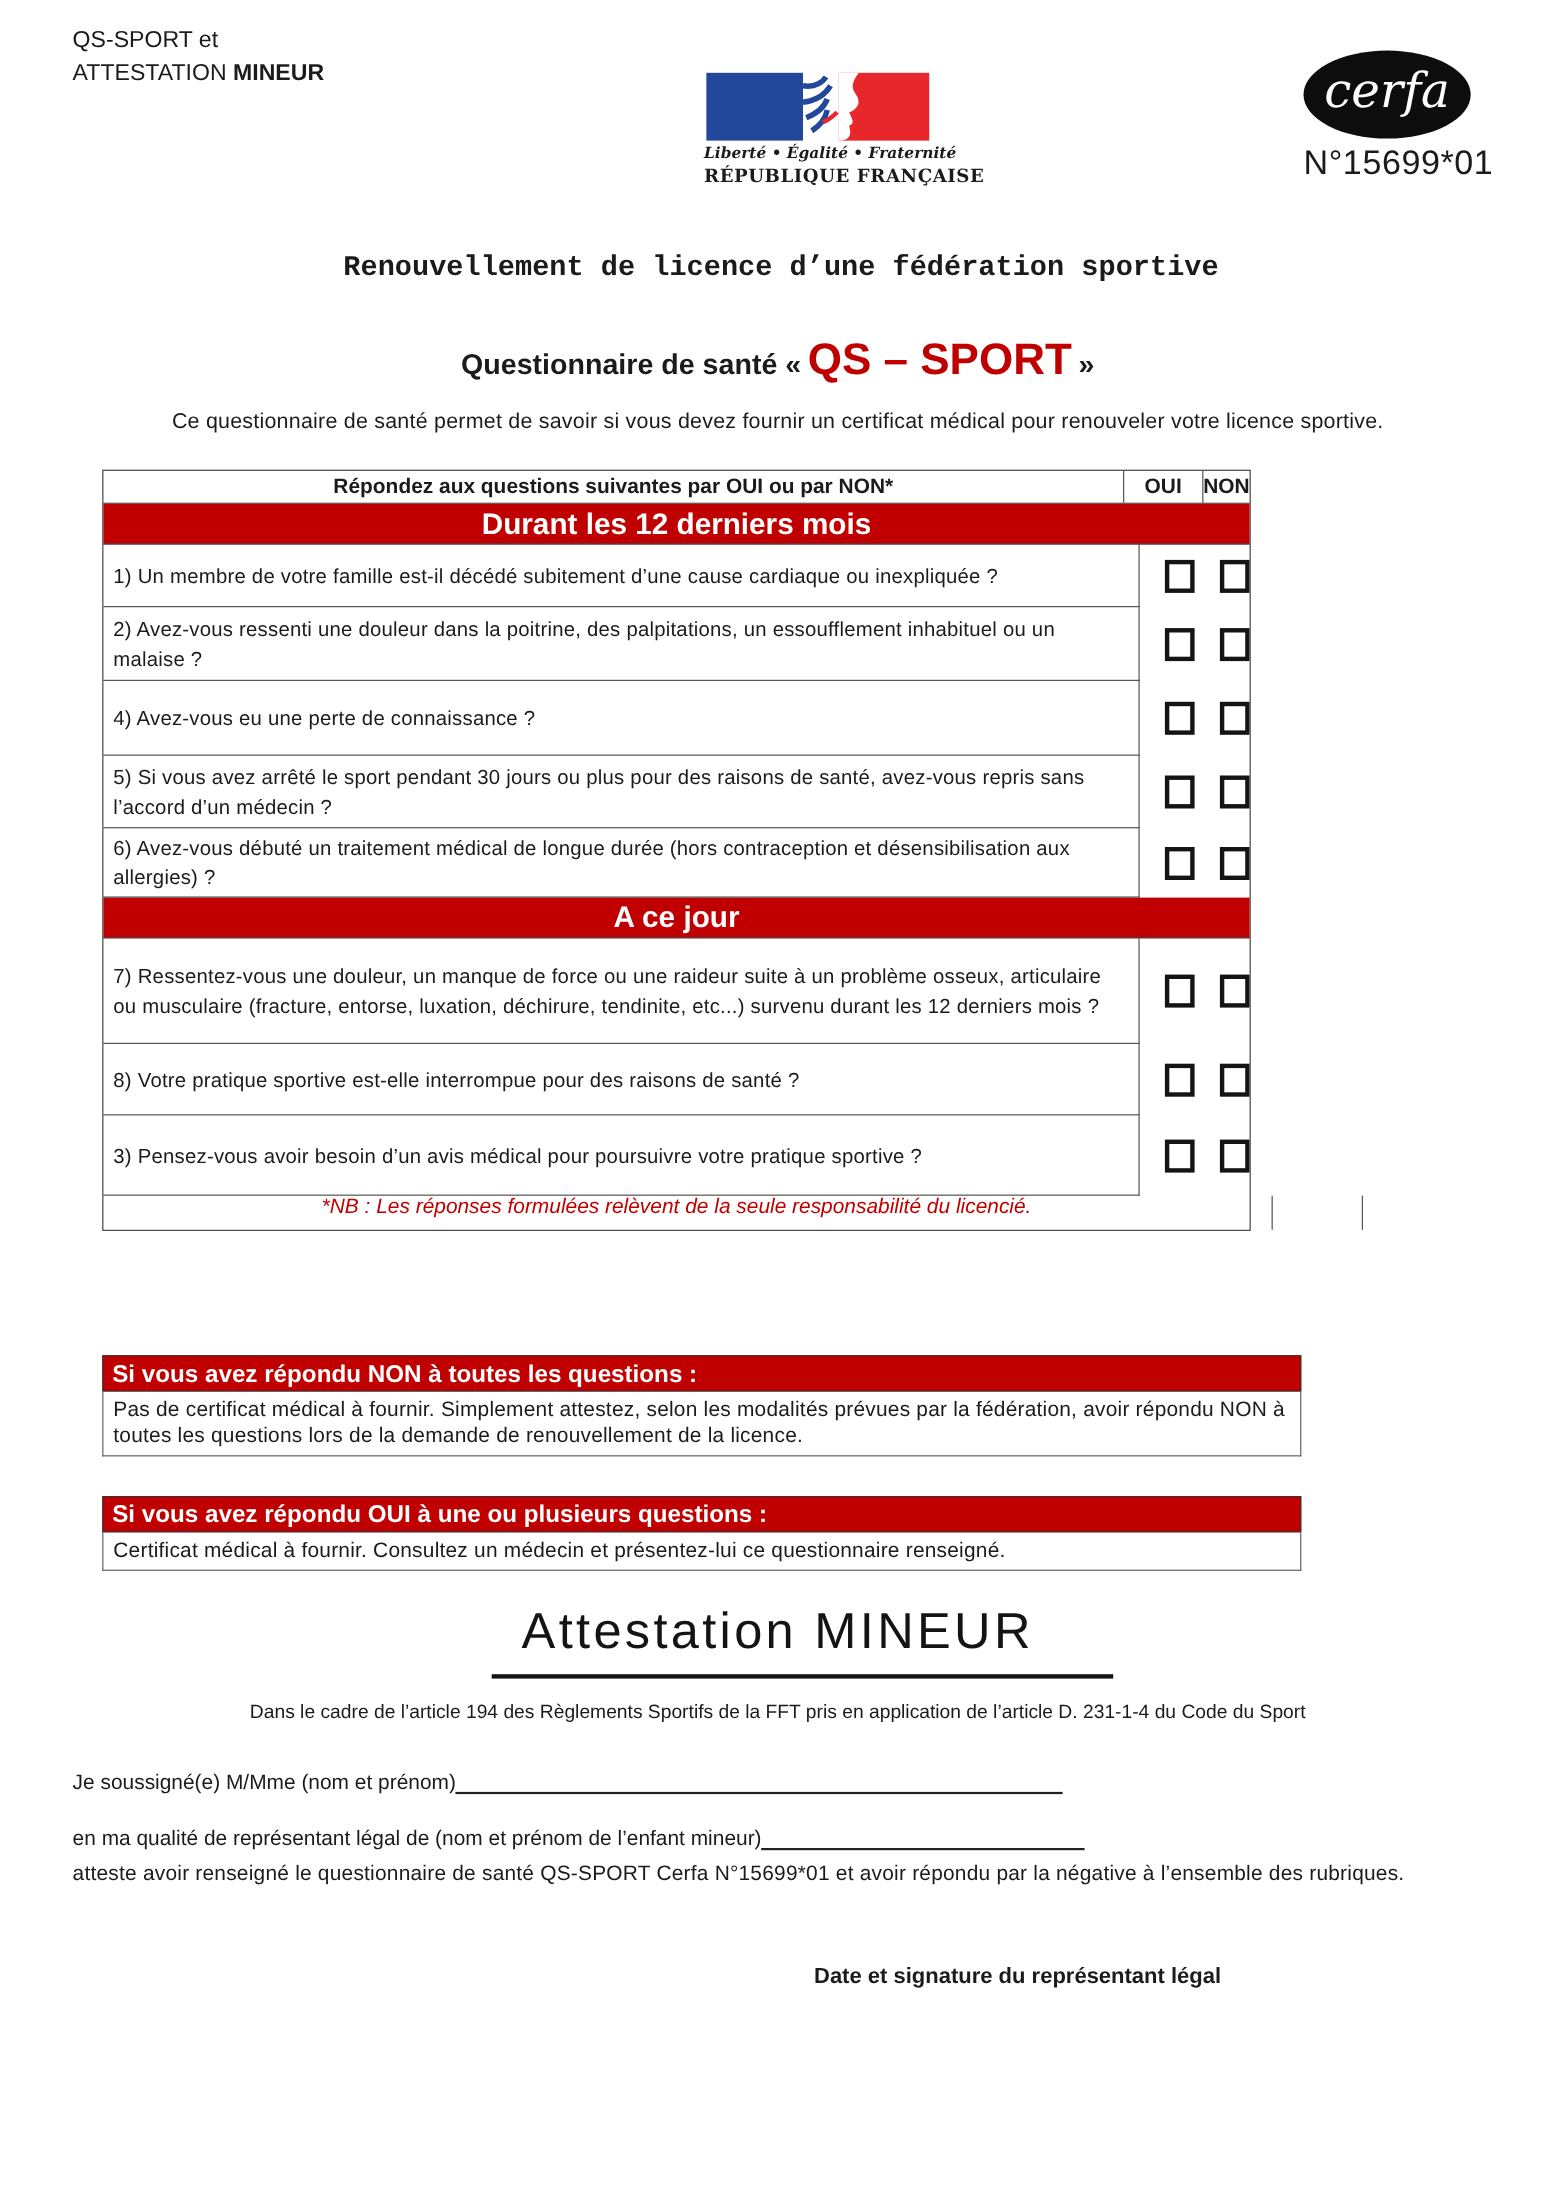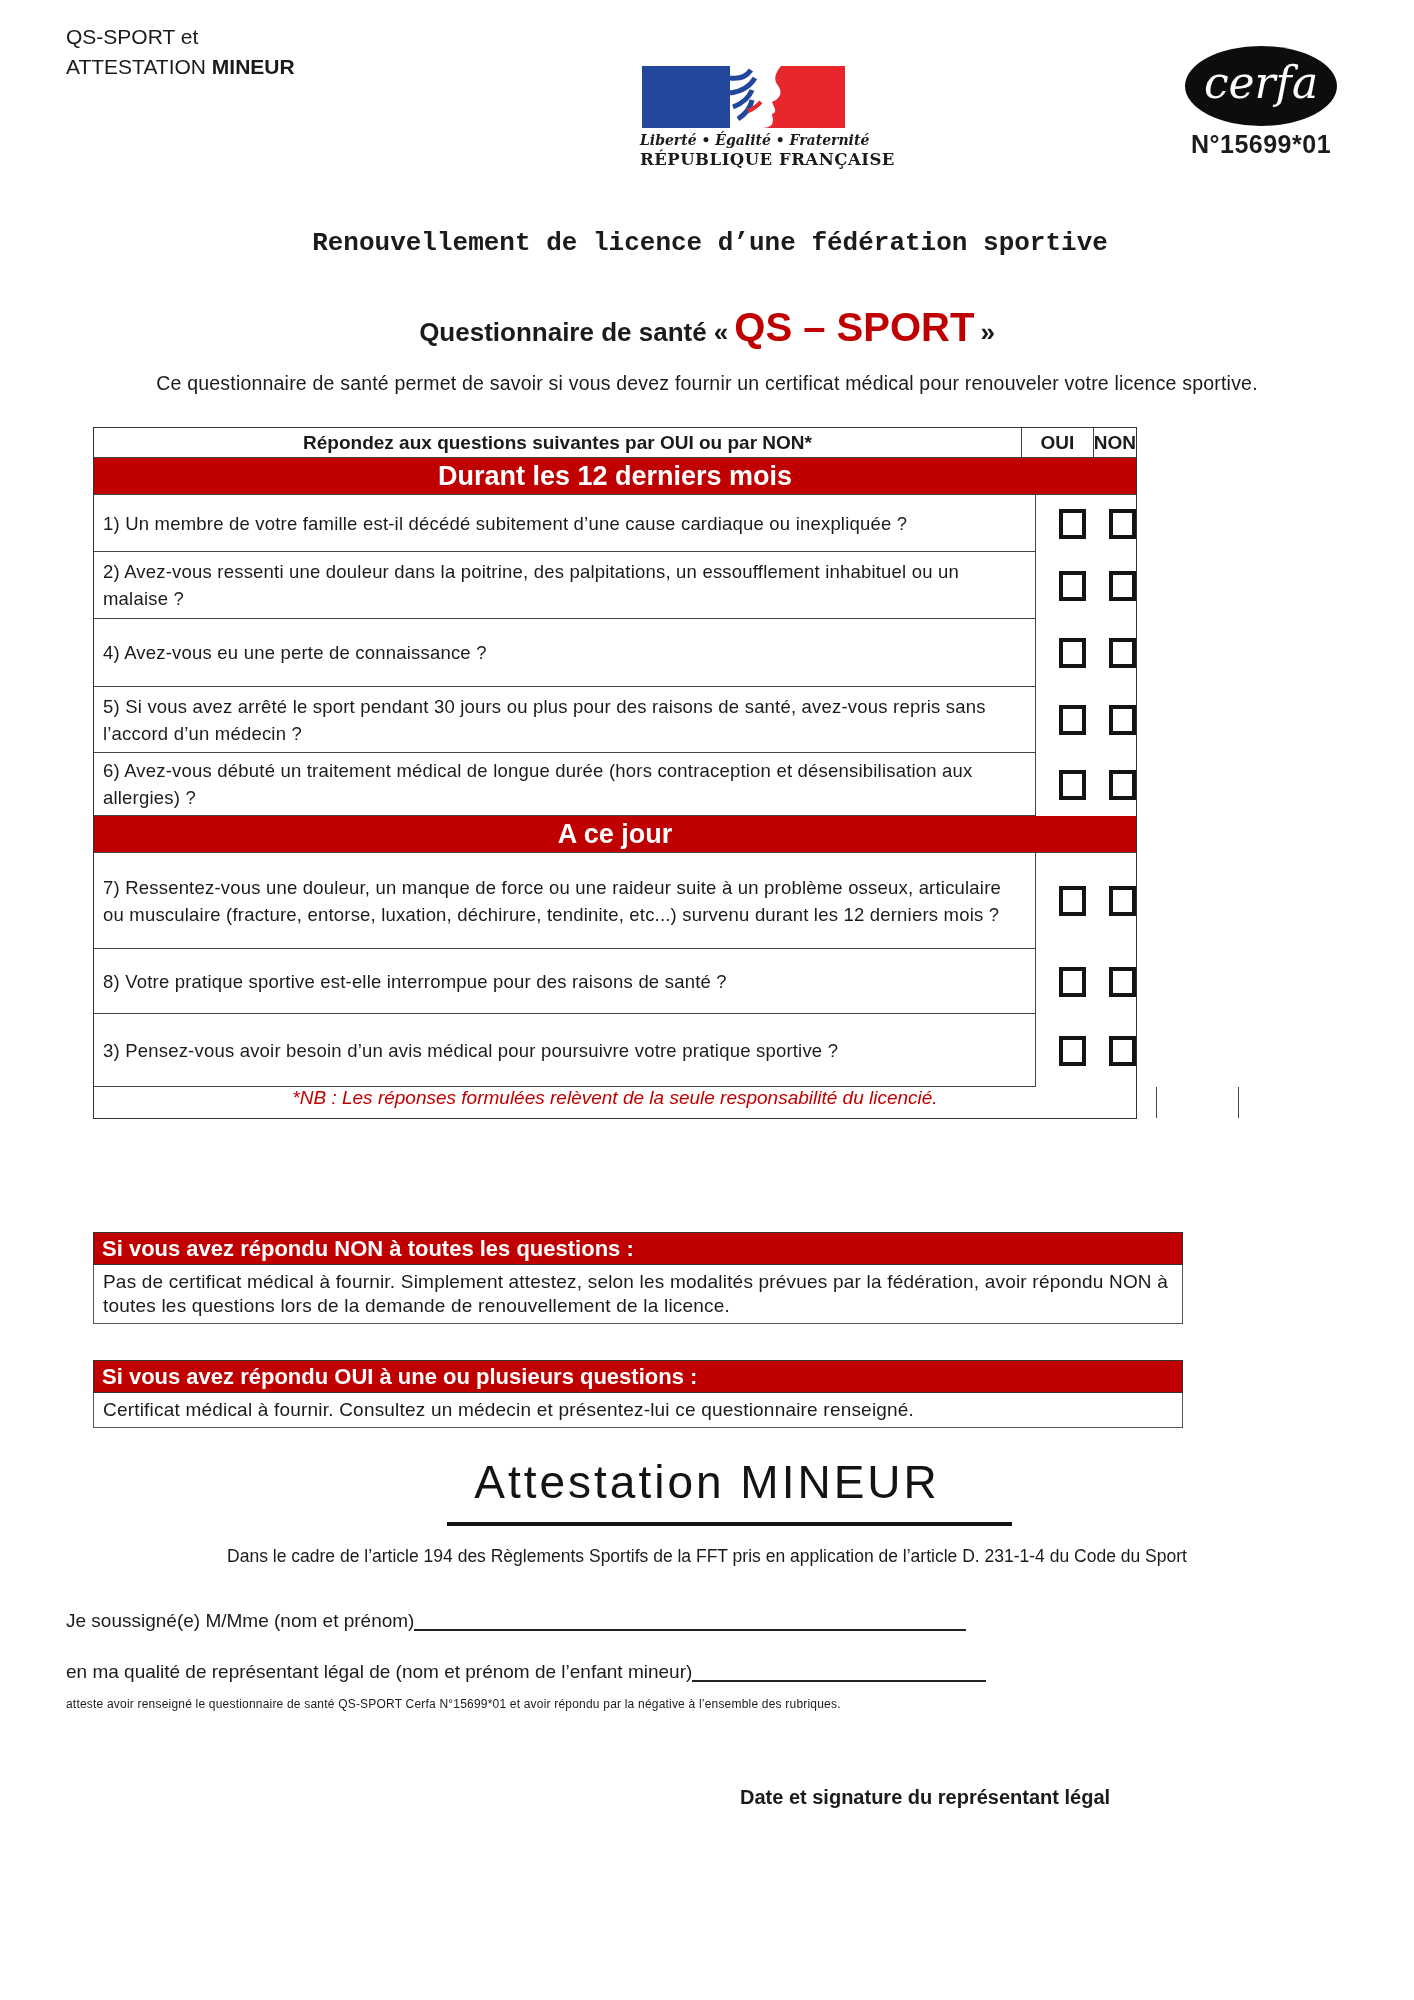--- a/index.html
+++ b/index.html
@@ -10,21 +10,21 @@
   
   .corner{ position:absolute; left:66px; top:22px; font-size:21px; line-height:30px; }
   .corner b{ font-weight:bold; }
   .marianne{ position:absolute; left:640px; top:66px; width:206px; text-align:center; }
   .marianne svg{ width:203px; height:62px; display:block; margin:0 auto; }
   .motto{ font-family:"DejaVu Serif", serif; font-style:italic; font-weight:bold; font-size:14px; margin-top:4px; white-space:nowrap; }
   .republique{ font-family:"DejaVu Serif", serif; font-weight:bold; font-size:16.5px; letter-spacing:.5px; margin-top:2px; white-space:nowrap; }
   .cerfa{ position:absolute; left:1185px; top:46px; width:152px; text-align:center; }
   .cerfa-ellipse{ width:152px; height:80px; background:#0d0d0d; border-radius:50%; display:flex; align-items:center; justify-content:center; }
   .cerfa-ellipse span{ color:#fff; font-family:"DejaVu Serif", serif; font-style:italic; font-size:44px; line-height:1; padding-bottom:6px; }
-  .cerfa-num{ font-size:25px; font-weight:bold; letter-spacing:.5px; margin-top:4px; white-space:nowrap; }
+  .cerfa-num{ font-size:31px; font-weight:normal; letter-spacing:.5px; margin-top:4px; white-space:nowrap; }
 
   
   .title-main{ position:absolute; left:3px; top:228px; width:100%; text-align:center; font-size:26px; font-weight:bold;font-family:Liberation Mono, monospace; }
   .title-sub{ position:absolute; left:0; top:305px; width:100%; display:flex; align-items:baseline; justify-content:center; font-weight:bold; }
   .title-sub .black{ font-size:26px; }
   .title-sub .red{ font-size:40px; color:var(--red); padding:0 6px; }
   .intro{ position:absolute; left:0; top:372px; width:100%; text-align:center; font-size:19.5px; letter-spacing:.2px; }
 
   
   .qtable{ position:absolute; left:93px; top:427px; width:1044px; border:1px solid #333; background:#fff; }
@@ -48,21 +48,21 @@
   .rbody{ border:1px solid #555; border-top:none; padding:5px 9px; font-size:19px; line-height:24px; letter-spacing:.2px; }
   .box-non{ top:1232px; } .box-oui{ top:1360px; }
 
   
   .att-title{ position:absolute; left:0; top:1455px; width:100%; text-align:center; font-size:46px; font-weight:400; letter-spacing:3px; color:#141414; }
   .att-underline{ position:absolute; left:447px; top:1522px; width:565px; height:4px; background:#141414; }
   .att-ref{ position:absolute; left:0; top:1546px; width:100%; text-align:center; font-size:17.5px; }
   .fill-line{ position:absolute; left:66px; display:flex; align-items:baseline; font-size:19px; line-height:25px; }
   .fill-line .blank{ flex:1; border-bottom:2px solid #222; height:20px; align-self:flex-end; margin-bottom:2px; }
   .line1{ top:1608px; width:900px; } .line2{ top:1659px; width:920px; }
-  .att-para{ position:absolute; left:66px; top:1690px; width:1288px; font-size:12px; line-height:28px; letter-spacing:.2px; }
+  .att-para{ position:absolute; left:66px; top:1690px; width:1288px; font-size:19px; line-height:28px; letter-spacing:.2px; }
   .sig-label{ position:absolute; left:740px; top:1786px; font-size:20px; font-weight:bold; }
 </style>
 </head>
 <body>
 
 <div class="page">
 
   <div class="corner">
     <div><span>QS-SPORT et</span></div>
     <div>

